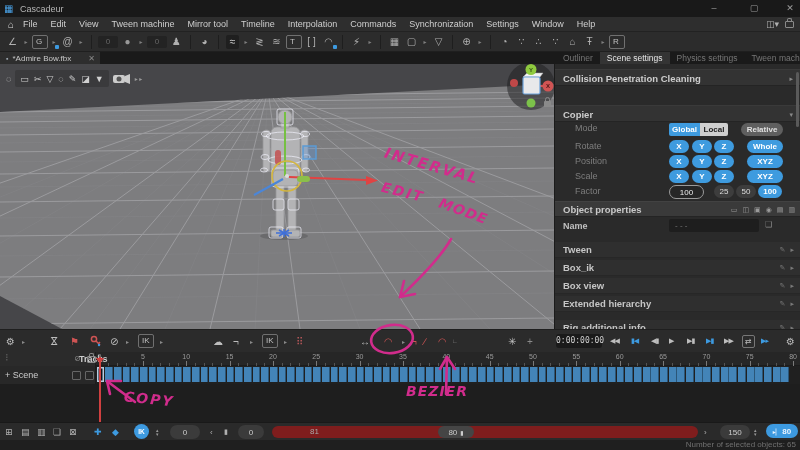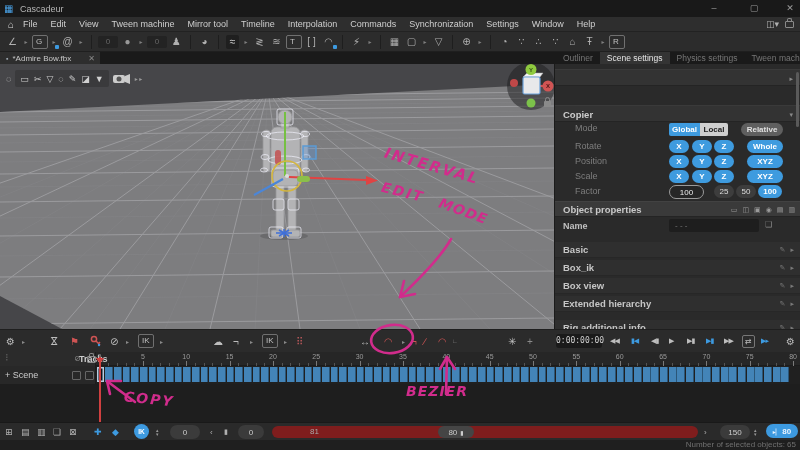--- a/index.html
+++ b/index.html
@@ -361,20 +361,21 @@
         <rect x="0" y="2" width="12" height="8" rx="2" fill="#cccccc"></rect>
         <circle cx="6" cy="6" r="2.5" fill="#555555"></circle>
         <polygon points="12,3 17,1 17,11 12,9" fill="#cccccc"></polygon>
       </svg>
       <span class="vpi" style="font-size:6px;color:#999;">▸ ▸</span>
     </div>
   </div>
 
   <div id="rpanel">
     <div class="prow sechead" style="top:5px;">
+      <span>Collision Penetration Cleaning</span>
       <span class="caret">▸</span>
     </div>
     <div class="prow sechead" style="top:41px;">
       <span>Copier</span>
       <span class="caret">▾</span>
     </div>
 
     <div class="prow" style="top:58px;height:15px;">
       <span class="ctl-label">Mode</span>
       <span class="seg" style="left:114px;top:1px;width:31px;background:#3e9bdf;color:#fff;border-radius:2px 0 0 2px;">Global</span>
@@ -421,21 +422,21 @@
         <span>▤</span>
         <span>▥</span>
       </span>
     </div>
     <div class="prow namerow" style="top:153px;">
       <span style="position:absolute;left:8px;top:4px;font-weight:bold;">Name</span>
       <span class="nameinput">- - -</span>
       <span style="position:absolute;left:210px;top:3px;color:#8a8a8a;font-size:8px;">❏</span>
     </div>
     <div class="prow grow" style="top:178px;">
-      <span>Basic</span>
+      <span>Tween</span>
       <span class="gicons">
           <span>✎</span>
           <span>▸</span>
         </span>
     </div>
     <div class="prow grow" style="top:196px;">
       <span>Box_ik</span>
       <span class="gicons">
           <span>✎</span>
           <span>▸</span>

